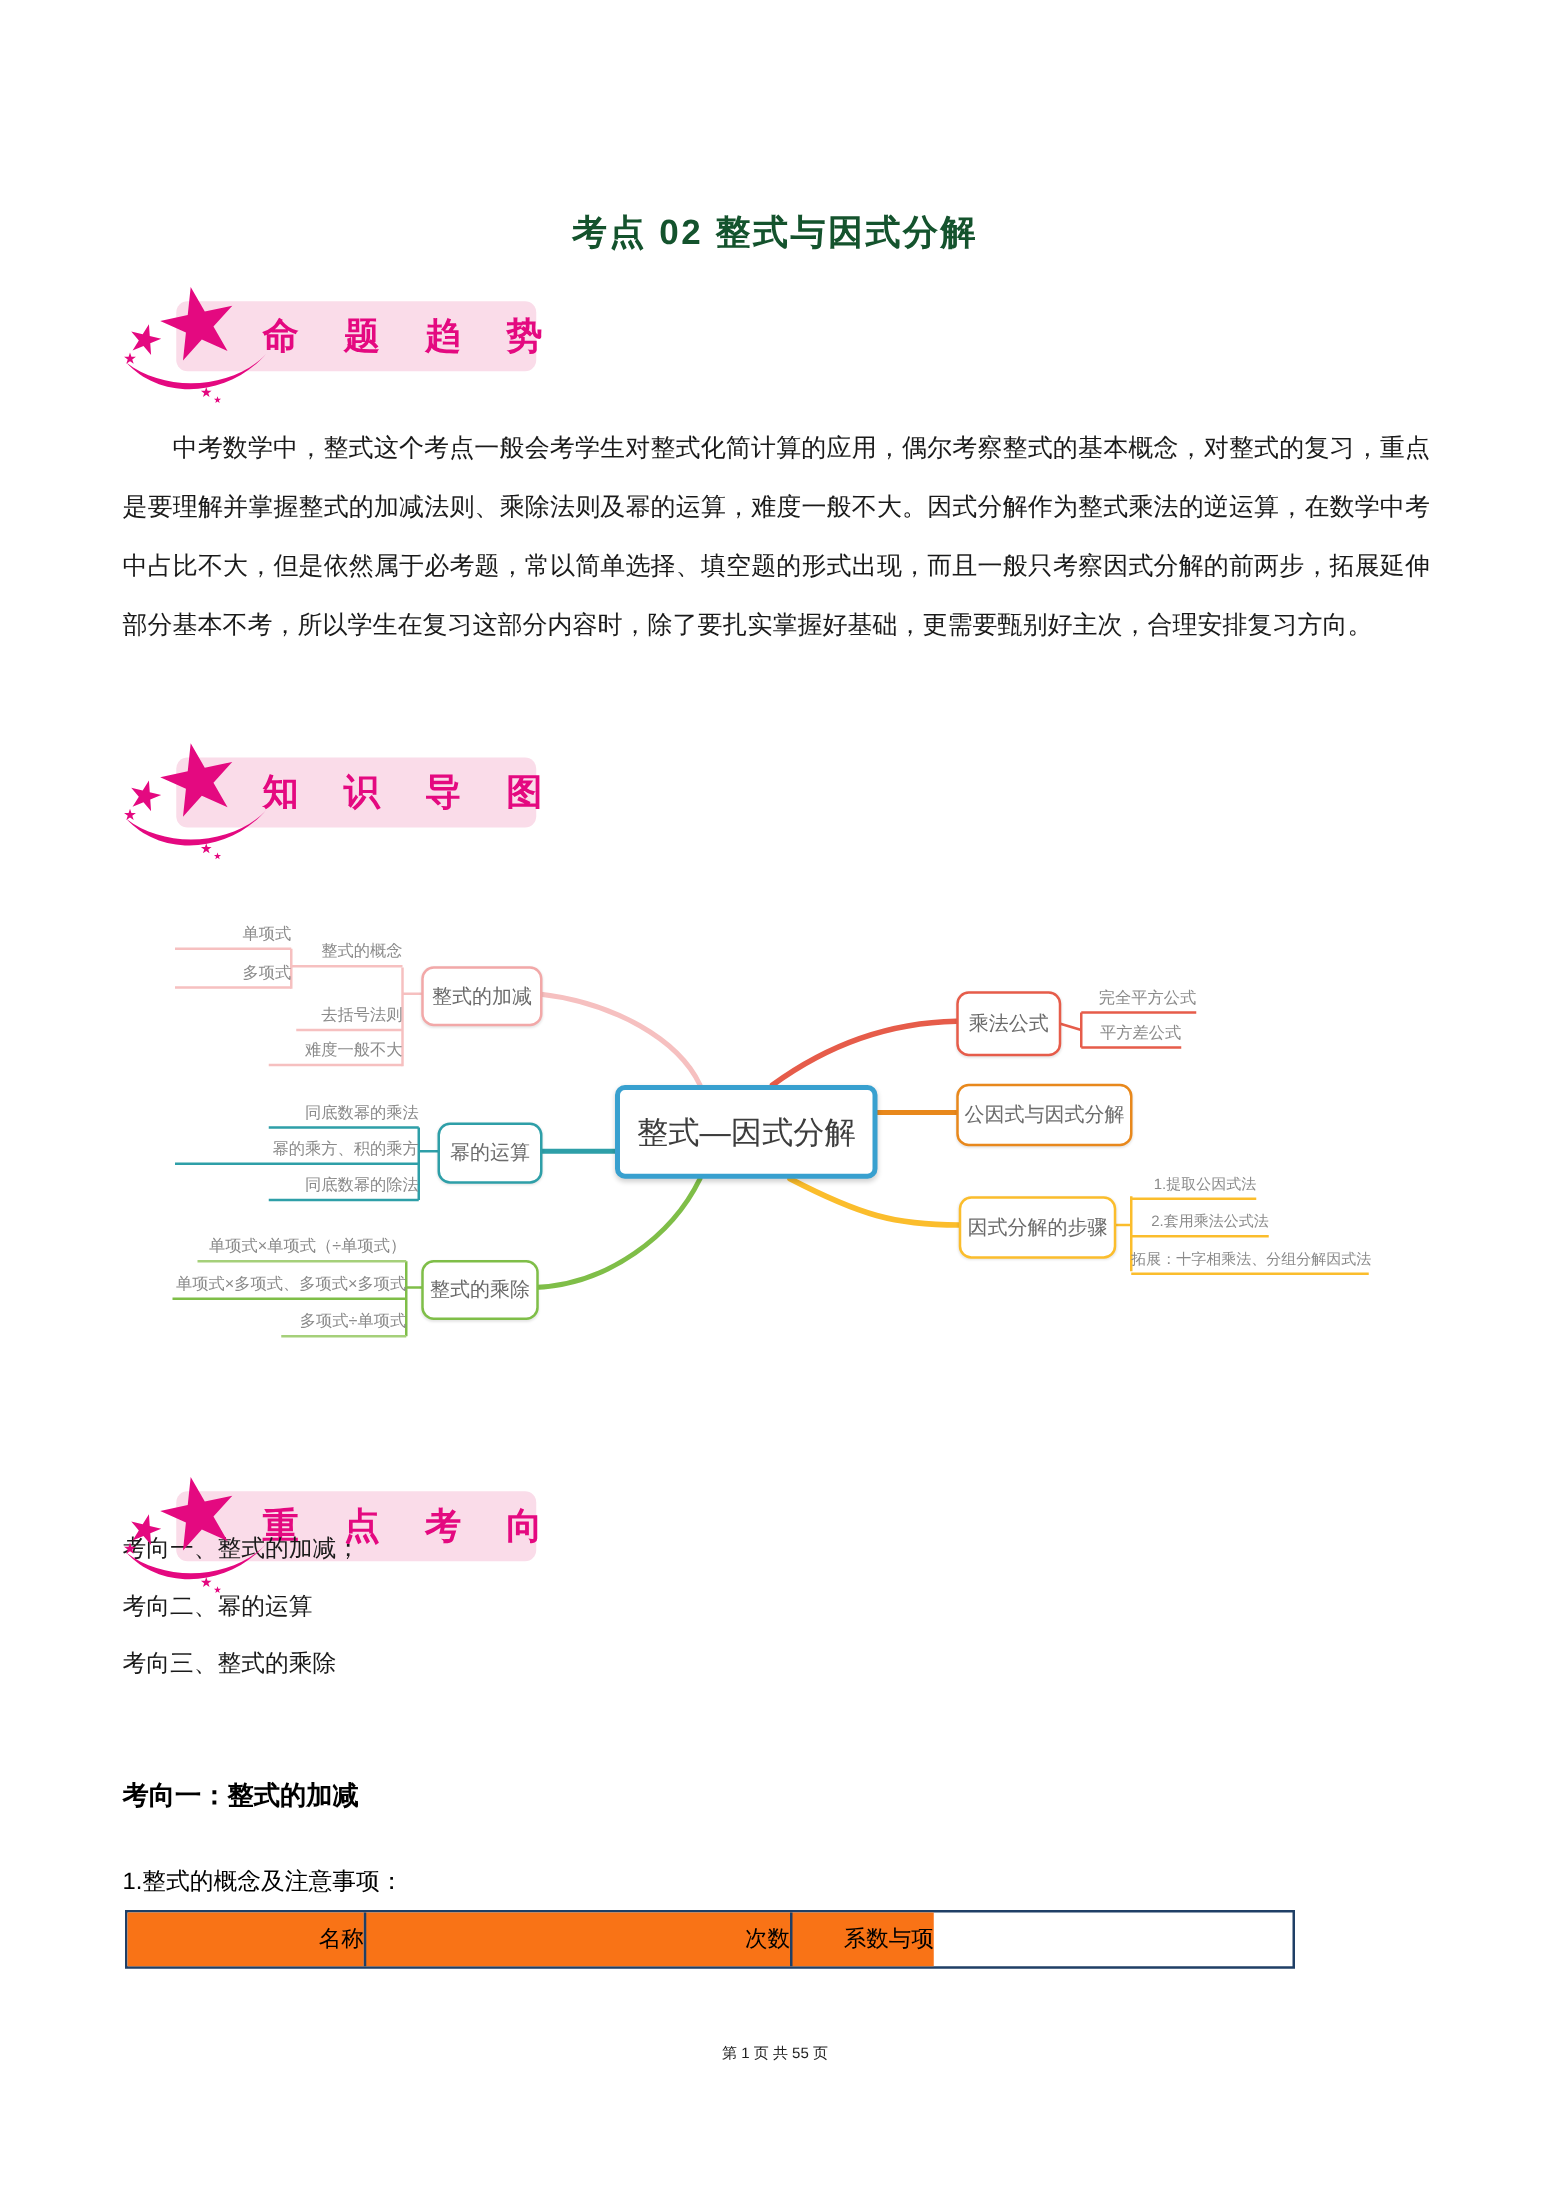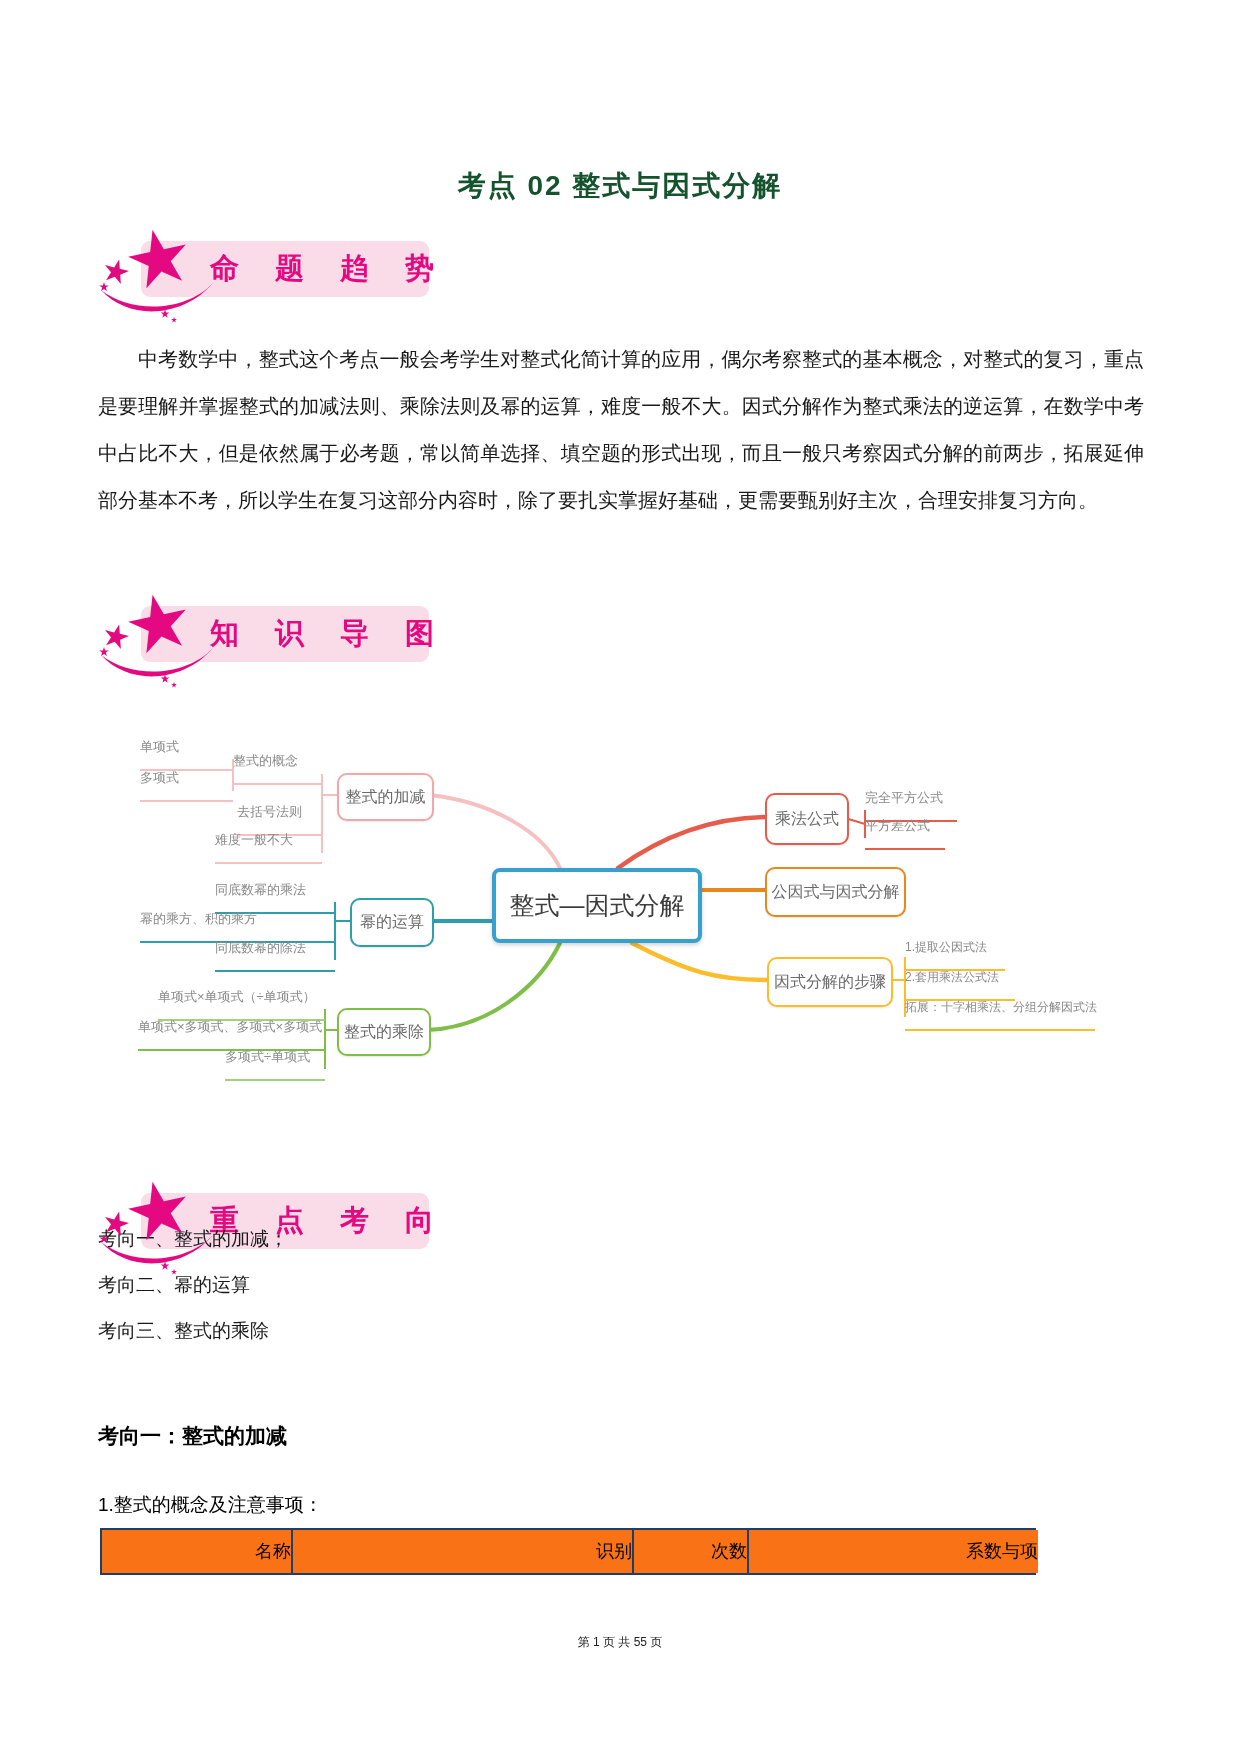--- a/index.html
+++ b/index.html
@@ -43,22 +43,22 @@
     color:#6b6b6b;font-size:16px;white-space:nowrap;z-index:2;
     box-shadow:0 1px 2px rgba(0,0,0,.10);
   }
   .mm-center{
     position:absolute;left:492px;top:228px;width:210px;height:75px;background:#fff;
     border:4px solid #38A0CF;border-radius:8px;box-sizing:border-box;
     display:flex;align-items:center;justify-content:center;
     font-size:25px;color:#3d3d3d;z-index:3;box-shadow:0 2px 4px rgba(0,0,0,.18);
   }
   .mm-label{
-    position:absolute;text-align:left;color:#8a8a8a;font-size:13px;
-    border-bottom:2px solid #ccc;padding-bottom:14px;white-space:nowrap;z-index:2;
+    position:absolute;text-align:right;color:#8a8a8a;font-size:13px;
+    border-bottom:2px solid #ccc;padding-bottom:3px;white-space:nowrap;z-index:2;
     line-height:16px;
   }
   .mm-label.small{font-size:12px;}
 
   
   .directions{position:absolute;left:98px;top:1226px;}
   .direction-item{height:46px;font-size:19px;color:#1a1a1a;}
 
   
   .sec-heading{
@@ -196,18 +196,17 @@
   <div class="direction-item">考向一、整式的加减；</div>
   <div class="direction-item">考向二、幂的运算</div>
   <div class="direction-item">考向三、整式的乘除</div>
 </div>
 
 <div class="sec-heading">考向一：整式的加减</div>
 <div class="sec-subheading">1.整式的概念及注意事项：</div>
 
 <div class="tbl">
   <div class="tbl-cell">名称</div>
-  <div class="tbl-cell">识别</div>
   <div class="tbl-cell">次数</div>
   <div class="tbl-cell">系数与项</div>
 </div>
 
 <div class="footer">第 1 页 共 55 页</div>
 
 </body></html>

